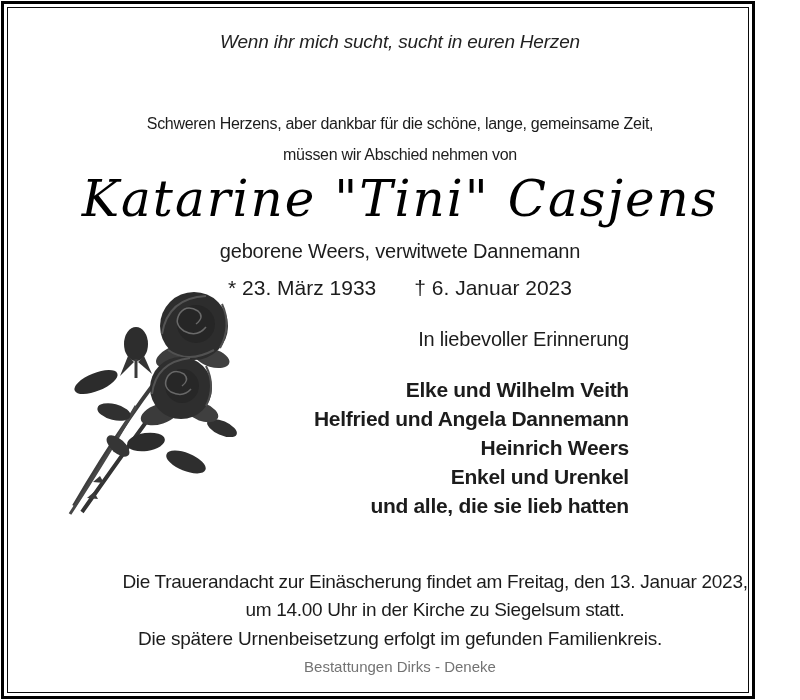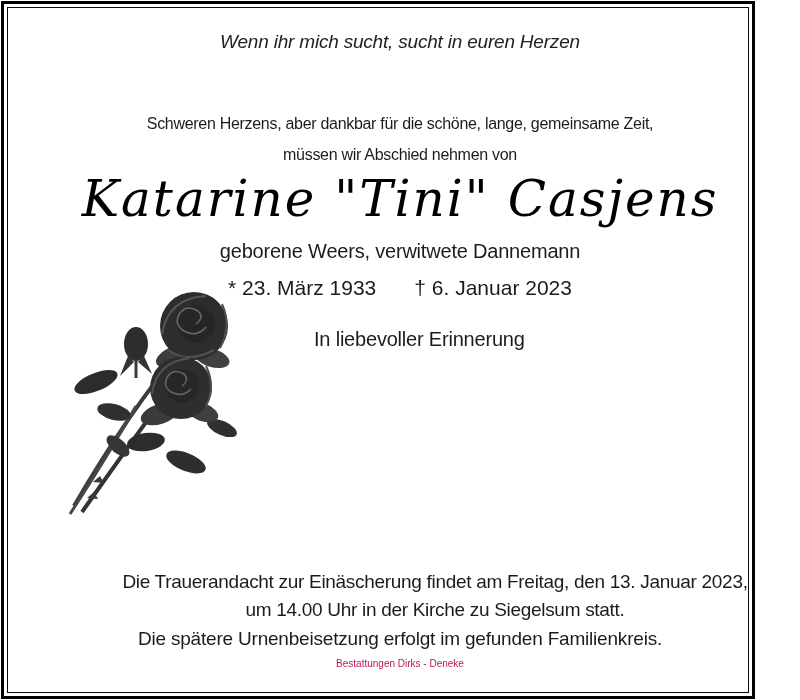--- a/index.html
+++ b/index.html
@@ -71,22 +71,22 @@
     letter-spacing: -0.3px;
     padding-left: 35px;
   }
   .burial {
     top: 628px;
     font-size: 19px;
     letter-spacing: -0.2px;
   }
   .funeral-home {
     top: 658px;
-    font-size: 10px;
-    color: #be185d;
+    font-size: 15px;
+    color: #737373;
   }
 </style>
 </head>
 <body>
 
 <div class="page">
 
   <div class="frame-outer"></div>
   <div class="frame-inner"></div>
 
@@ -145,20 +145,27 @@
       <circle cx="121" cy="102" r="31" fill="#2e2e2e"></circle>
       <path d="M92,108 Q96,76 130,72" stroke="#545454" stroke-width="2" fill="none"></path>
       <path d="M146,80 Q156,100 146,120" stroke="#4e4e4e" stroke-width="2" fill="none"></path>
       <circle cx="122" cy="100" r="17" fill="#272727"></circle>
       <path d="M122,100 q8,-6 2,-12 q-10,-6 -16,2 q-6,10 3,16 q12,6 20,-3" stroke="#686868" stroke-width="1.5" fill="none"></path>
     </svg>
   </div>
 
   <div class="memorial">
     <div class="memorial-heading">In liebevoller Erinnerung</div>
+    <div class="mourners">
+      <div class="mourner">Elke und Wilhelm Veith</div>
+      <div class="mourner">Helfried und Angela Dannemann</div>
+      <div class="mourner">Heinrich Weers</div>
+      <div class="mourner">Enkel und Urenkel</div>
+      <div class="mourner">und alle, die sie lieb hatten</div>
+    </div>
   </div>
 
 
   <div class="centered service">
     <div>Die Trauerandacht zur Einäscherung findet am Freitag, den 13. Januar 2023,</div>
     <div>um 14.00 Uhr in der Kirche zu Siegelsum statt.</div>
   </div>
 
   <div class="centered burial">Die spätere Urnenbeisetzung erfolgt im gefunden Familienkreis.</div>
 

